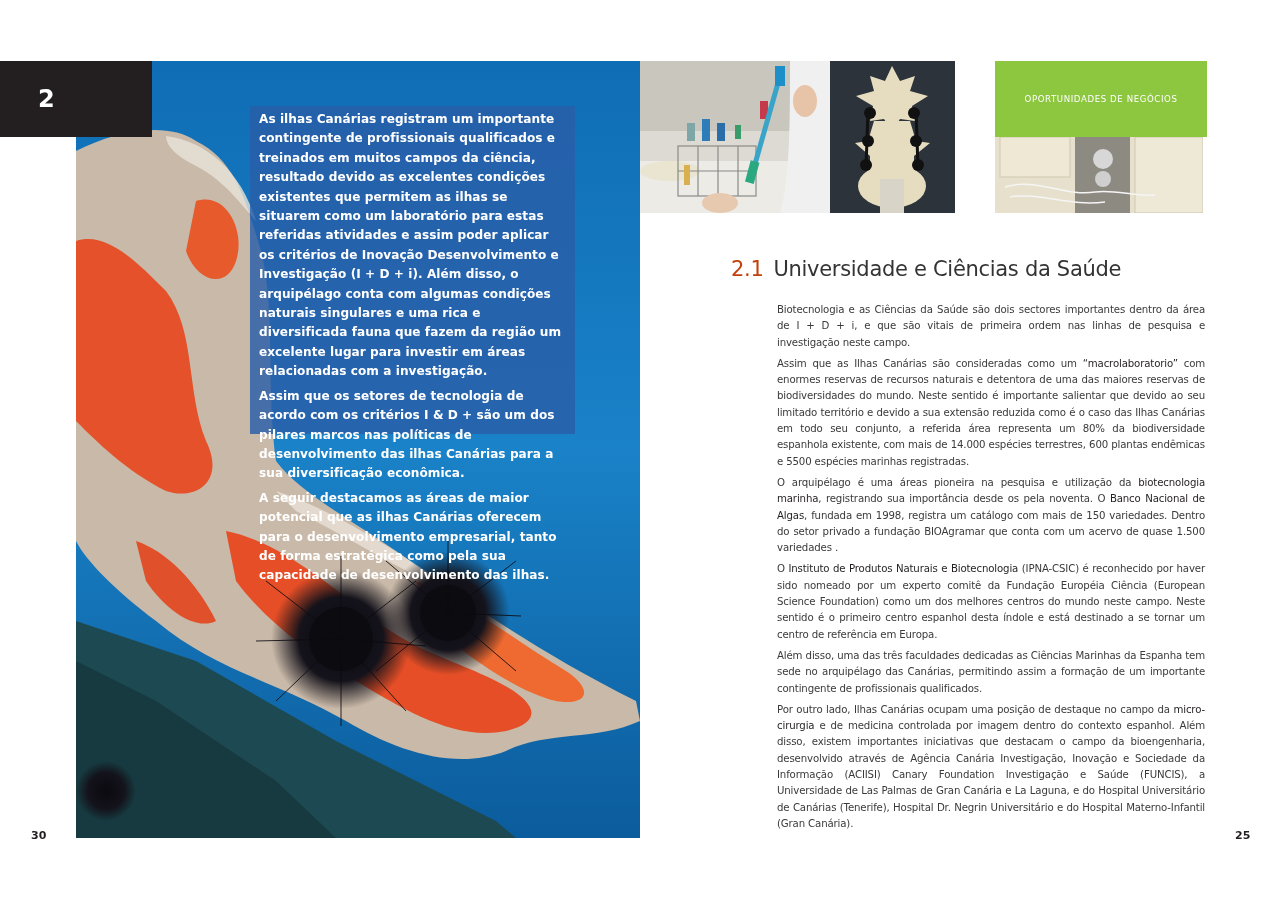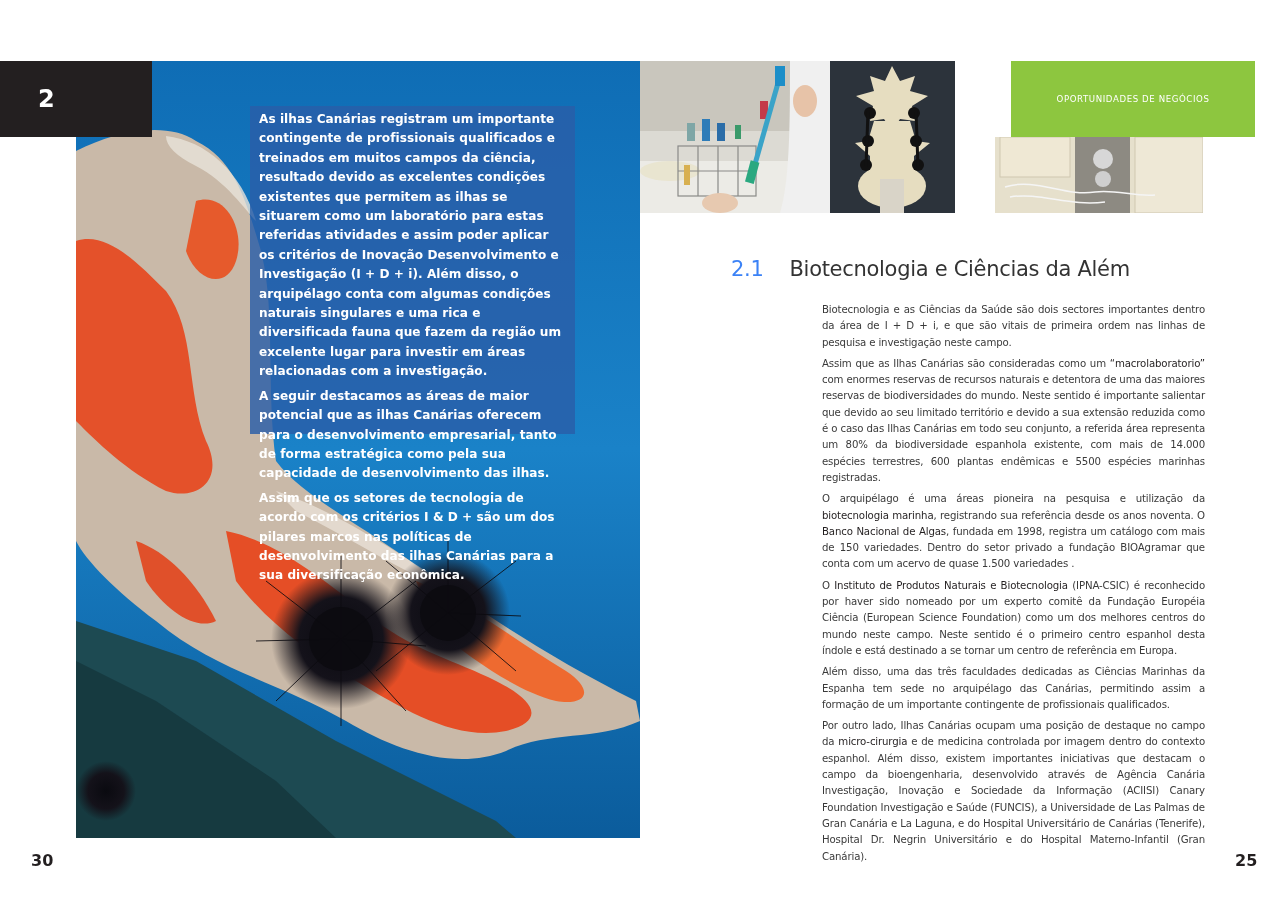--- a/index.html
+++ b/index.html
@@ -21,48 +21,48 @@
   }
   .intro-box {
     position: absolute; left: 250px; top: 106px; width: 325px; height: 328px;
     background: rgba(42, 94, 168, 0.82);
     padding: 4px 8px 0 9px;
     color: #fff;
     font-family: "DejaVu Sans", sans-serif; font-size: 12.1px; line-height: 19.4px;
     font-weight: bold; letter-spacing: 0.05px;
   }
   .intro-box p { margin-bottom: 5px; }
-  .page-num { position: absolute; top: 851px; font-size: 16px; font-weight: bold; color: #231f20; }
+  .page-num { position: absolute; top: 829px; font-size: 11px; font-weight: bold; color: #231f20; }
   .page-num.left { left: 31px; }
   .page-num.right { left: 1235px; }
 
   
   .photo-lab { position: absolute; left: 640px; top: 61px; width: 190px; height: 152px; overflow: hidden; background: #d8d6cf; }
   .photo-spine { position: absolute; left: 830px; top: 61px; width: 125px; height: 152px; overflow: hidden; background: #2a3038; }
   .section-tag {
-    position: absolute; left: 995px; top: 61px; width: 244px; height: 76px;
+    position: absolute; left: 995px; top: 61px; width: 212px; height: 76px;
     background: #8dc63f; color: #fff;
     display: flex; align-items: center; justify-content: center;
-    font-size: 8.6px; letter-spacing: 0.6px; margin-left: 16px;
+    font-size: 8.6px; letter-spacing: 0.6px;
   }
   .photo-equip { position: absolute; left: 995px; top: 137px; width: 208px; height: 76px; overflow: hidden; background: #e4dfcf; }
 
   .section-heading {
     position: absolute; left: 731px; top: 257px; white-space: nowrap;
     font-family: "DejaVu Sans", sans-serif; font-weight: normal; font-size: 21px; color: #333;
     letter-spacing: -0.3px;
   }
-  .section-heading .num { color: #3b82f6; margin-right: 26px; }
+  .section-heading .num { color: #c2410c; margin-right: 10px; }
 
   .body-col {
     position: absolute; left: 777px; top: 302px; width: 428px;
     font-family: "DejaVu Sans", sans-serif; font-size: 10.2px; line-height: 16.3px; color: #3a3a3a;
     text-align: justify; letter-spacing: -0.15px;
   }
-  .body-col p { margin-bottom: 5px; margin-left: 45px; }
+  .body-col p { margin-bottom: 5px; }
   .body-col b { color: #231f20; font-weight: normal; }
 </style>
 </head>
 <body>
 
 <div class="photo-left">
   <svg width="564" height="777" viewBox="0 0 564 777">
     <defs>
       <linearGradient id="sea" x1="0" y1="0" x2="0" y2="1">
         <stop offset="0" stop-color="#0f6db5"></stop>
@@ -116,22 +116,22 @@
     </g>
   </svg>
 </div>
 
 <div class="chapter-box">
   <span>2</span>
 </div>
 
 <div class="intro-box">
   <p>As ilhas Canárias registram um importante contingente de profissionais qualificados e treinados em muitos campos da ciência, resultado devido as  excelentes condições existentes que permitem as ilhas se situarem como um laboratório para estas referidas atividades e assim poder aplicar os critérios de Inovação Desenvolvimento e Investigação (I + D + i). Além disso, o arquipélago conta com algumas condições naturais  singulares e uma rica e diversificada fauna que fazem da região um excelente lugar para investir em áreas relacionadas com a investigação.</p>
+  <p>Assim que os setores de tecnologia de acordo com os critérios I &amp; D + são um dos  pilares marcos nas políticas de desenvolvimento das ilhas Canárias para a sua diversificação econômica.</p>
   <p>A seguir destacamos as áreas de maior potencial que as ilhas Canárias oferecem para o desenvolvimento empresarial, tanto de forma estratégica como pela sua capacidade de desenvolvimento das ilhas.</p>
-  <p>Assim que os setores de tecnologia de acordo com os critérios I &amp; D + são um dos  pilares marcos nas políticas de desenvolvimento das ilhas Canárias para a sua diversificação econômica.</p>
 </div>
 
 <div class="page-num left">30</div>
 
 <div class="photo-lab">
   <svg width="190" height="152" viewBox="0 0 190 152">
     <rect width="190" height="152" fill="#dcdad3"></rect>
     <rect x="0" y="0" width="150" height="70" fill="#c9c6bd"></rect>
     <rect x="0" y="100" width="190" height="52" fill="#ecebe6"></rect>
     <ellipse cx="30" cy="110" rx="30" ry="10" fill="#e9e5d0"></ellipse>
@@ -194,25 +194,25 @@
     <circle cx="108" cy="22" r="10" fill="#d7d7d7"></circle>
     <circle cx="108" cy="42" r="8" fill="#cfcfcf"></circle>
     <g stroke="#f5f5f5" stroke-width="1.5" fill="none">
       <path d="M10 50 C40 40 70 60 100 55 C120 52 140 60 160 58"></path>
       <path d="M15 60 C45 55 75 70 110 65"></path>
     </g>
   </svg>
 </div>
 
 <h1 class="section-heading">
-  <span class="num">2.1</span><span>Biotecnologia e Ciências da Além</span>
+  <span class="num">2.1</span><span>Universidade e Ciências da Saúde</span>
 </h1>
 
 <div class="body-col" id="body-col">
     <p><span>Biotecnologia e as Ciências da Saúde são dois sectores importantes dentro da área de I + D + i, e que são vitais de primeira ordem  nas linhas de pesquisa e investigação neste campo.</span></p>
     <p><span>Assim que as Ilhas Canárias são consideradas como um </span><b>“macrolaboratorio”</b><span> com enormes reservas de recursos naturais e detentora de uma das maiores reservas  de biodiversidades do mundo. Neste sentido é importante salientar que devido ao seu limitado território e devido a sua extensão reduzida como é o caso das Ilhas Canárias em todo seu conjunto, a referida área representa um 80% da biodiversidade espanhola existente, com mais de 14.000 espécies terrestres, 600 plantas endêmicas e 5500 espécies marinhas registradas.</span></p>
-    <p><span>O arquipélago é uma áreas pioneira na pesquisa e utilização da </span><b>biotecnologia marinha</b><span>, registrando sua referência desde os anos noventa. O </span><b>Banco Nacional de Algas</b><span>, fundada em 1998, registra um catálogo com mais de 150 variedades. Dentro do setor privado a fundação  BIOAgramar que conta com um acervo de quase 1.500 variedades .</span></p>
+    <p><span>O arquipélago é uma áreas pioneira na pesquisa e utilização da </span><b>biotecnologia marinha</b><span>, registrando sua importância desde os pela noventa. O </span><b>Banco Nacional de Algas</b><span>, fundada em 1998, registra um catálogo com mais de 150 variedades. Dentro do setor privado a fundação  BIOAgramar que conta com um acervo de quase 1.500 variedades .</span></p>
     <p><span>O </span><b>Instituto de Produtos Naturais e Biotecnologia</b><span> (IPNA-CSIC) é reconhecido por haver sido nomeado por um experto comitê da Fundação Européia Ciência (European Science Foundation) como um dos melhores centros do mundo neste campo. Neste sentido é o primeiro centro espanhol desta índole e está destinado a se tornar um centro de referência em Europa.</span></p>
     <p><span>Além disso, uma das três faculdades dedicadas as Ciências Marinhas da Espanha tem sede no arquipélago das Canárias, permitindo assim a formação de um importante contingente de profissionais qualificados.</span></p>
     <p><span>Por outro lado, Ilhas Canárias ocupam uma posição de destaque no campo da </span><b>micro-cirurgia</b><span> e de medicina controlada por imagem dentro do contexto espanhol. Além disso, existem importantes iniciativas que destacam o campo da bioengenharia, desenvolvido através de Agência Canária Investigação, Inovação e Sociedade da Informação (ACIISI) Canary Foundation Investigação e Saúde (FUNCIS), a Universidade de Las Palmas de Gran Canária e La Laguna, e do Hospital Universitário de Canárias (Tenerife), Hospital Dr. Negrin Universitário e do Hospital Materno-Infantil (Gran Canária).</span></p>
   </div>
 
 <div class="page-num right">25</div>
 
 </body></html>

